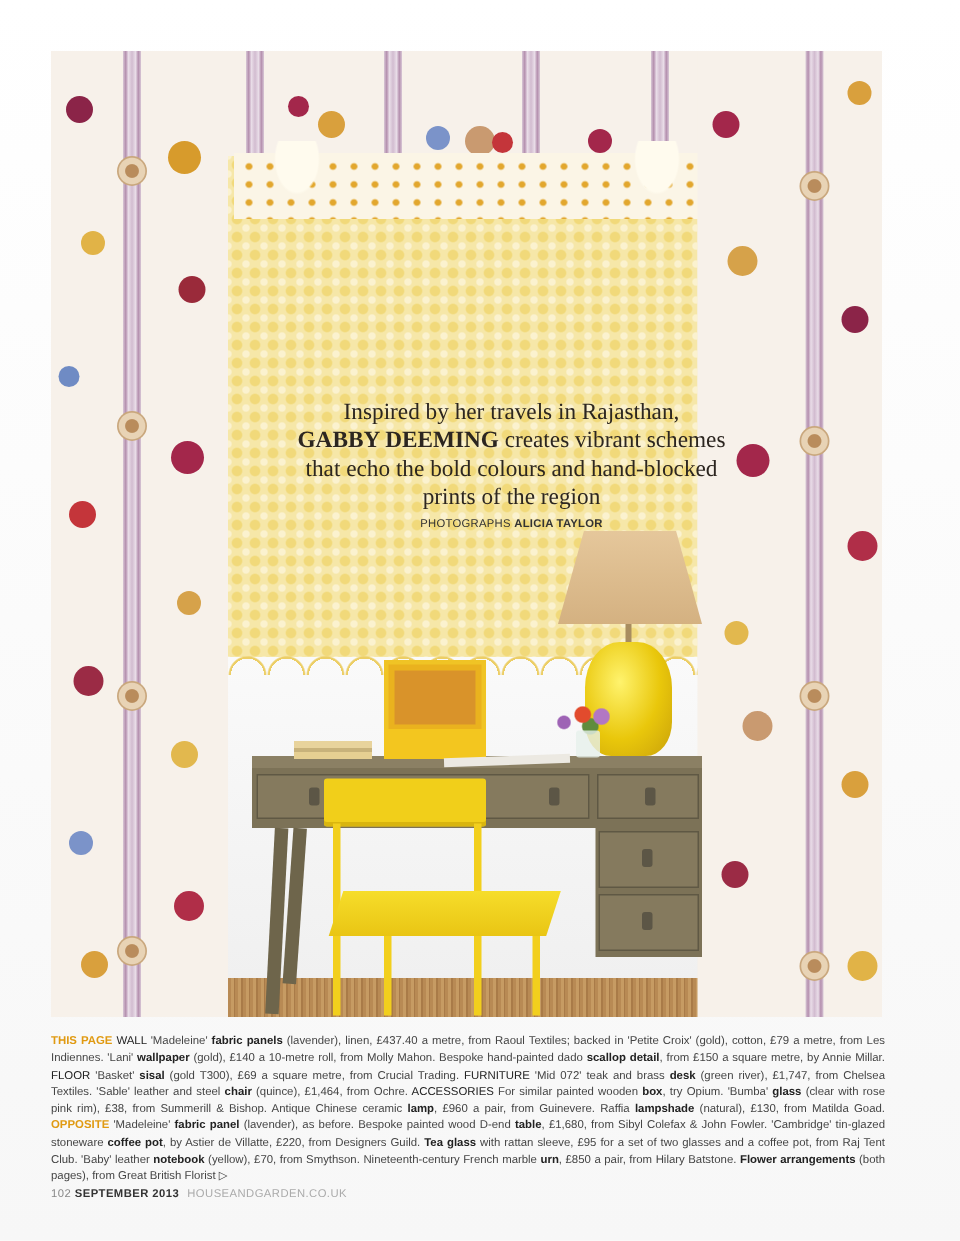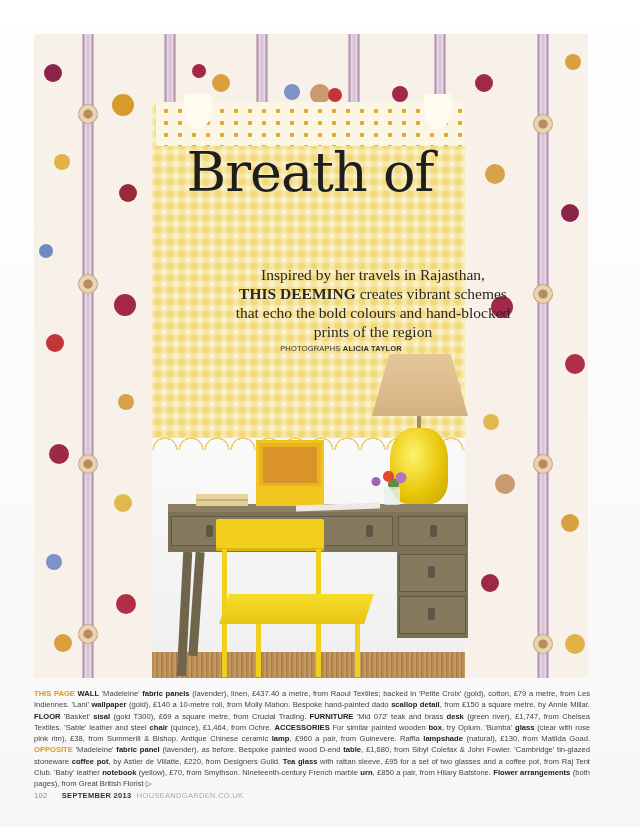--- a/index.html
+++ b/index.html
@@ -62,34 +62,34 @@
   .bouquet { position: absolute; left: 332px; top: 432px; width: 50px; height: 26px; background:
       radial-gradient(circle at 20% 60%, #9e63b5 0 4px, transparent 5px),
       radial-gradient(circle at 45% 40%, #e24b2d 0 5px, transparent 6px),
       radial-gradient(circle at 70% 45%, #b277c3 0 5px, transparent 6px),
       radial-gradient(circle at 55% 70%, #5f8c3d 0 5px, transparent 6px); }
 
   
   .headline { position: absolute; left: 150px; top: 147px; width: 320px; text-align: center;
     font-family: "DejaVu Serif", serif; font-weight: normal; color: #1e1e1e; font-size: 54px; line-height: 52px; letter-spacing: -1px; }
   .standfirst { position: absolute; left: 196px; top: 265px; width: 290px; text-align: center;
-    font-family: "Liberation Serif", serif; font-size: 15.5px; line-height: 19px; color: #2c2620; margin-left: 32px; }
+    font-family: "Liberation Serif", serif; font-size: 15.5px; line-height: 19px; color: #2c2620; }
   .standfirst b { font-weight: bold; }
   .credit { position: absolute; left: 196px; top: 344px; width: 290px; text-align: center; font-size: 7.5px; letter-spacing: 0.2px; color: #333; }
   .credit .credit-name { font-weight: bold; }
 
   
   .caption { position: absolute; left: 34px; top: 688px; width: 556px; font-size: 7.6px; line-height: 11.3px; color: #444; text-align: justify; }
   .caption .hl { color: #e09a12; font-weight: bold; margin-top: 19px; }
-  .caption .k { font-weight: bold; color: #222; }
+  .caption .k { font-weight: normal; color: #222; }
   .caption .item { font-weight: bold; color: #222; }
 
   
   .footer { position: absolute; left: 34px; top: 791px; font-size: 7.5px; letter-spacing: 0.3px; color: #555; white-space: nowrap; }
-  .footer .pg { color: #888; margin-right: 12px; }
+  .footer .pg { color: #888; margin-right: 0; }
   .footer .issue { font-weight: bold; color: #333; margin-right: 3px; }
   .footer .site { color: #aaa; }
 </style>
 </head>
 <body>
 
 <div class="page">
 
   <div class="photo">
 
@@ -185,26 +185,26 @@
 
     <div class="chair-back"></div>
     <div class="chair-post" style="left:188px;top:515px;height:128px"></div>
     <div class="chair-post" style="left:282px;top:515px;height:128px"></div>
     <div class="chair-post" style="left:222px;top:590px;height:53px"></div>
     <div class="chair-post" style="left:321px;top:585px;height:58px"></div>
     <div class="chair-seat"></div>
   </div>
 
   <h1 class="headline">
-    <span>Breath of</span><br>
+    <br>
   </h1>
 
   <p class="standfirst">
     <span>Inspired by her travels in Rajasthan,</span><br>
-    <b>THIS DEEMING</b><span> creates vibrant schemes that echo the bold colours and hand-blocked prints of the region</span>
+    <b>GABBY DEEMING</b><span> creates vibrant schemes that echo the bold colours and hand-blocked prints of the region</span>
   </p>
 
   <p class="credit">
     <span>PHOTOGRAPHS </span><span class="credit-name">ALICIA TAYLOR</span>
   </p>
 
   <p class="caption" id="caption"><span class="hl">THIS PAGE</span><span> </span><span class="k">WALL</span><span> 'Madeleine' </span><span class="item">fabric panels</span><span> (lavender), linen, £437.40 a metre, from Raoul Textiles; backed in 'Petite Croix' (gold), cotton, £79 a metre, from Les Indiennes. 'Lani' </span><span class="item">wallpaper</span><span> (gold), £140 a 10-metre roll, from Molly Mahon. Bespoke hand-painted dado </span><span class="item">scallop detail</span><span>, from £150 a square metre, by Annie Millar. </span><span class="k">FLOOR</span><span> 'Basket' </span><span class="item">sisal</span><span> (gold T300), £69 a square metre, from Crucial Trading. </span><span class="k">FURNITURE</span><span> 'Mid 072' teak and brass </span><span class="item">desk</span><span> (green river), £1,747, from Chelsea Textiles. 'Sable' leather and steel </span><span class="item">chair</span><span> (quince), £1,464, from Ochre. </span><span class="k">ACCESSORIES</span><span> For similar painted wooden </span><span class="item">box</span><span>, try Opium. 'Bumba' </span><span class="item">glass</span><span> (clear with rose pink rim), £38, from Summerill &amp; Bishop. Antique Chinese ceramic </span><span class="item">lamp</span><span>, £960 a pair, from Guinevere. Raffia </span><span class="item">lampshade</span><span> (natural), £130, from Matilda Goad. </span><span class="hl">OPPOSITE</span><span> 'Madeleine' </span><span class="item">fabric panel</span><span> (lavender), as before. Bespoke painted wood D-end </span><span class="item">table</span><span>, £1,680, from Sibyl Colefax &amp; John Fowler. 'Cambridge' tin-glazed stoneware </span><span class="item">coffee pot</span><span>, by Astier de Villatte, £220, from Designers Guild. </span><span class="item">Tea glass</span><span> with rattan sleeve, £95 for a set of two glasses and a coffee pot, from Raj Tent Club. 'Baby' leather </span><span class="item">notebook</span><span> (yellow), £70, from Smythson. Nineteenth-century French marble </span><span class="item">urn</span><span>, £850 a pair, from Hilary Batstone. </span><span class="item">Flower arrangements</span><span> (both pages), from Great British Florist </span><span>▷</span></p>
 
   <div class="footer">
     <span class="pg">102</span>

